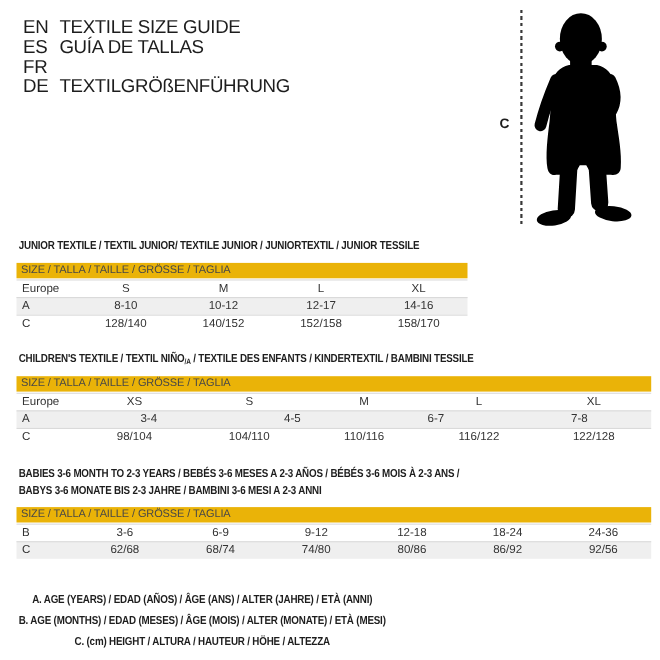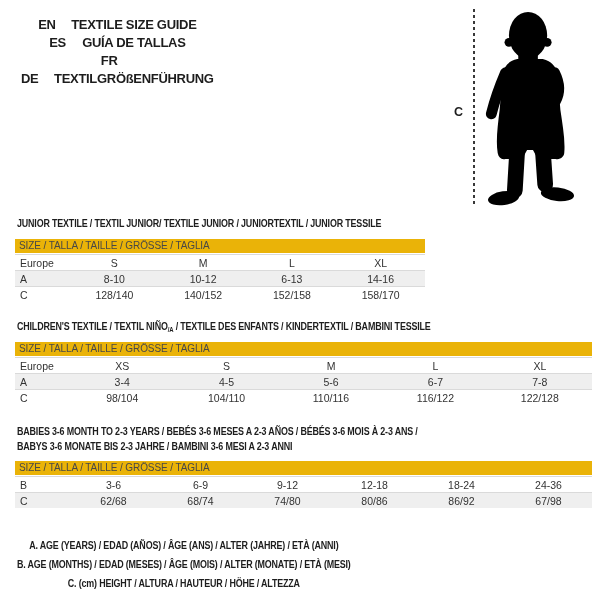--- a/index.html
+++ b/index.html
@@ -9,21 +9,21 @@
     background:#ffffff;
     font-family:"Liberation Sans", sans-serif;
     color:#1d1d1d;
     overflow:hidden;
   }
   
   .cond { transform:scaleX(0.85); transform-origin:0 50%; letter-spacing:-0.2px; white-space:nowrap; }
 
   
   .lang-block { position:absolute; left:21px; top:16px; }
-  .lang-row { display:flex; height:18px; line-height:18px; font-size:13px; font-weight:bold; letter-spacing:-0.3px;justify-content:center; }
+  .lang-row { display:flex; height:18px; line-height:18px; font-size:17px; font-weight:normal; letter-spacing:-0.3px; }
   .lang-code { width:33px; flex:0 0 33px; }
 
   
   .dash-line {
     position:absolute; left:473px; top:9px; width:2px; height:198px;
     background:repeating-linear-gradient(to bottom,#383838 0 3px,transparent 3px 6px);
   }
   .fig-label { position:absolute; left:454px; top:105px; font-size:12.5px; font-weight:bold; }
   .baby-svg { position:absolute; left:482px; top:4px; width:98px; height:206px; }
 
@@ -34,21 +34,21 @@
   .t3 { top:424px; width:577px; }
   .t-title { font-weight:bold; font-size:10.5px; height:12px; line-height:12px; margin-left:2px; margin-bottom:10px; color:#1d1d1d; }
   .t-title-2l { height:30px; margin-bottom:7px; }
   .t-title-2l .tline { height:15px; line-height:15px; }
   .sub-a { font-size:7px; vertical-align:-2px; }
   .t-bar {
     background:#eab308; height:14px; line-height:14px;
     font-size:10px; color:#474747; padding-left:4px; margin-bottom:1px; letter-spacing:-0.1px;
     white-space:nowrap; overflow:hidden;
   }
-  .trow { display:flex; height:16px; line-height:14px; border-top:1px solid #dadada; font-size:10.5px; color:#333333; align-items:center; }
+  .trow { display:flex; height:16px; line-height:14px; border-top:1px solid #dadada; font-size:10.5px; color:#333333; }
   .trow.alt { background:#efefef; }
   .tc { flex:1; text-align:center; }
   .tc.label { flex:0 0 55px; text-align:left; padding-left:5px; }
 
   
   .footnotes { position:absolute; left:17px; top:536px;text-align:center; }
   .fn-line { height:19px; line-height:19px; font-size:10.5px; font-weight:bold; color:#1d1d1d; }
 </style>
 </head>
 <body>
@@ -100,21 +100,21 @@
     <div class="tc label">Europe</div>
     <div class="tc">S</div>
     <div class="tc">M</div>
     <div class="tc">L</div>
     <div class="tc">XL</div>
   </div>
   <div class="trow alt">
     <div class="tc label">A</div>
     <div class="tc">8-10</div>
     <div class="tc">10-12</div>
-    <div class="tc">6-13</div>
+    <div class="tc">12-17</div>
     <div class="tc">14-16</div>
   </div>
   <div class="trow">
     <div class="tc label">C</div>
     <div class="tc">128/140</div>
     <div class="tc">140/152</div>
     <div class="tc">152/158</div>
     <div class="tc">158/170</div>
   </div>
 </section>
@@ -129,21 +129,20 @@
     <div class="tc">XS</div>
     <div class="tc">S</div>
     <div class="tc">M</div>
     <div class="tc">L</div>
     <div class="tc">XL</div>
   </div>
   <div class="trow alt">
     <div class="tc label">A</div>
     <div class="tc">3-4</div>
     <div class="tc">4-5</div>
-    <div class="tc">5-6</div>
     <div class="tc">6-7</div>
     <div class="tc">7-8</div>
   </div>
   <div class="trow">
     <div class="tc label">C</div>
     <div class="tc">98/104</div>
     <div class="tc">104/110</div>
     <div class="tc">110/116</div>
     <div class="tc">116/122</div>
     <div class="tc">122/128</div>
@@ -165,21 +164,21 @@
     <div class="tc">18-24</div>
     <div class="tc">24-36</div>
   </div>
   <div class="trow alt">
     <div class="tc label">C</div>
     <div class="tc">62/68</div>
     <div class="tc">68/74</div>
     <div class="tc">74/80</div>
     <div class="tc">80/86</div>
     <div class="tc">86/92</div>
-    <div class="tc">67/98</div>
+    <div class="tc">92/56</div>
   </div>
 </section>
 
 <div class="footnotes">
   <div class="fn-line cond">A. AGE (YEARS) / EDAD (AÑOS) / ÂGE (ANS) / ALTER (JAHRE) / ETÀ (ANNI)</div>
   <div class="fn-line cond">B. AGE (MONTHS) / EDAD (MESES) / ÂGE (MOIS) / ALTER (MONATE) / ETÀ (MESI)</div>
   <div class="fn-line cond">C. (cm) HEIGHT / ALTURA / HAUTEUR / HÖHE / ALTEZZA</div>
 </div>
 
 </body></html>

